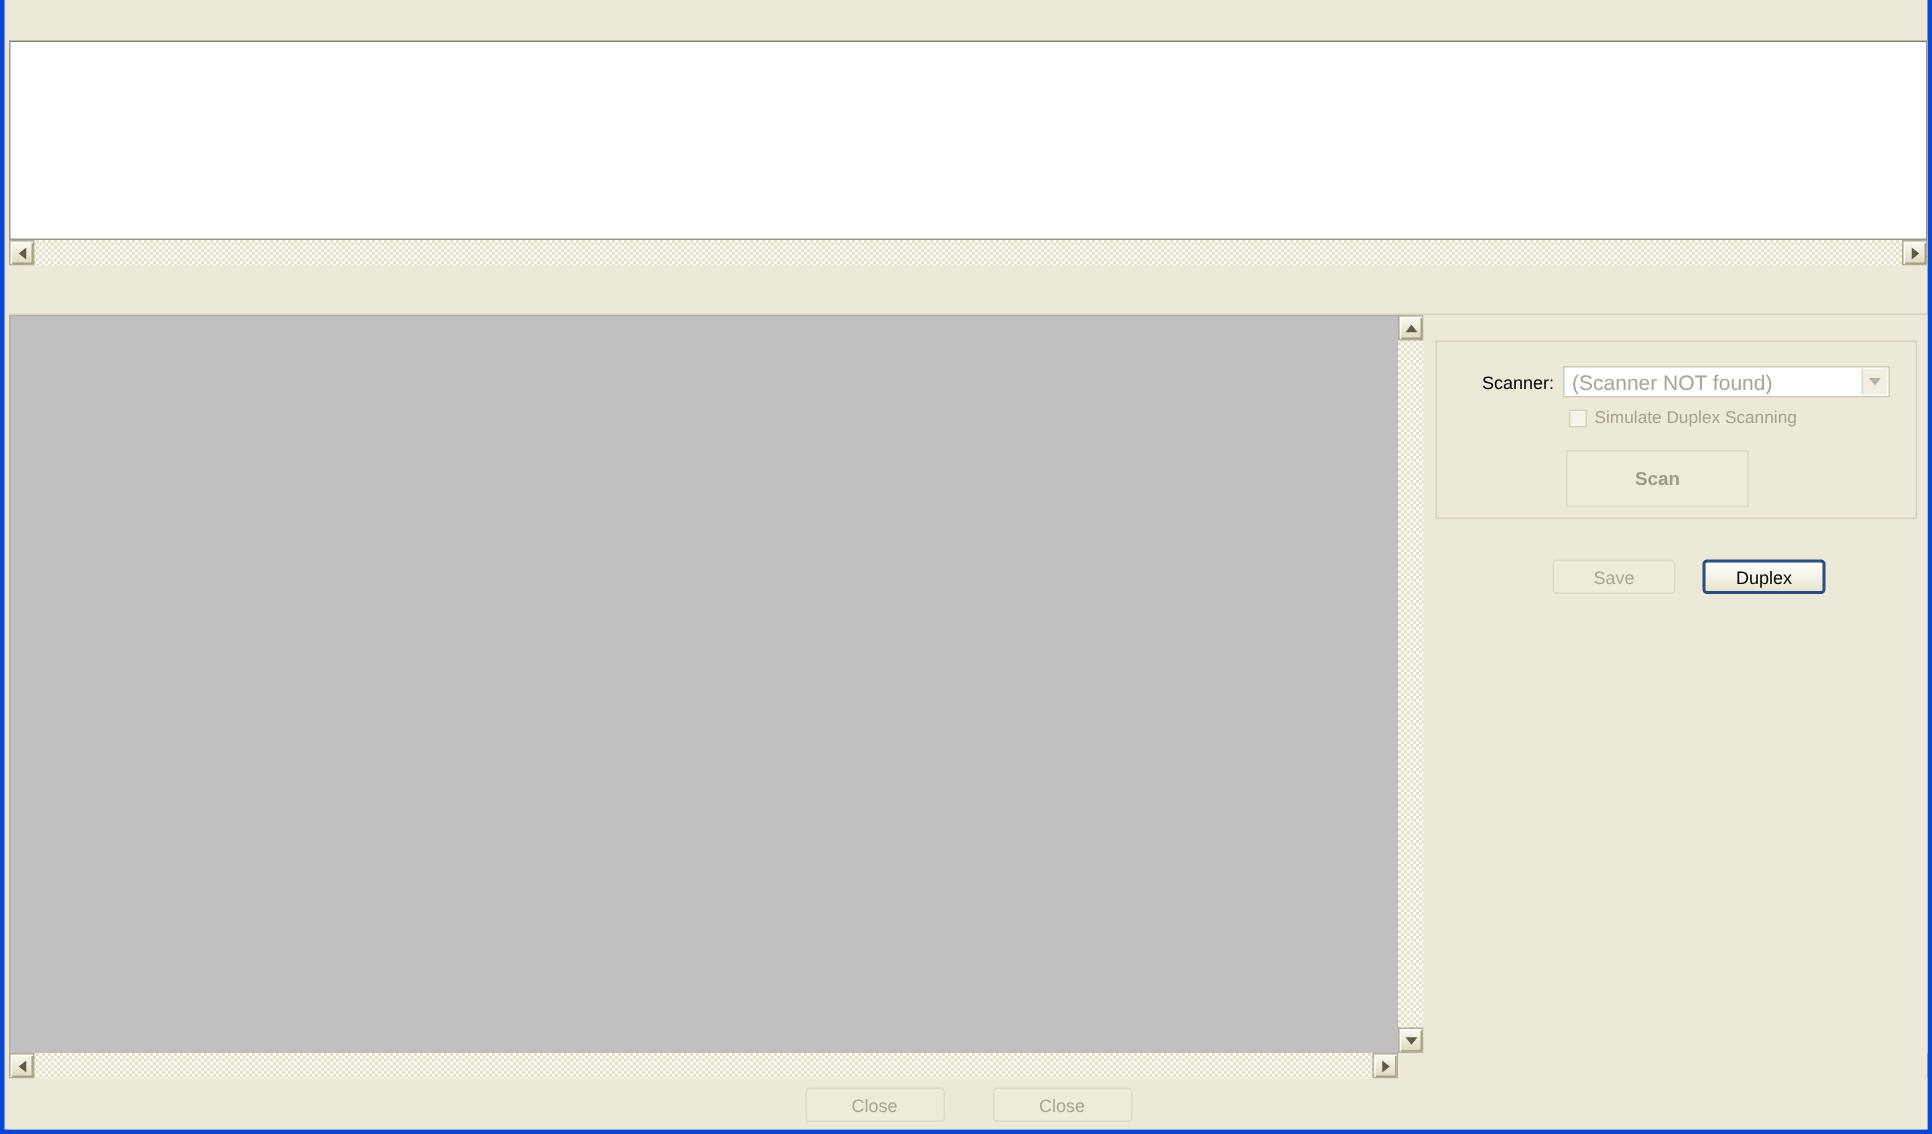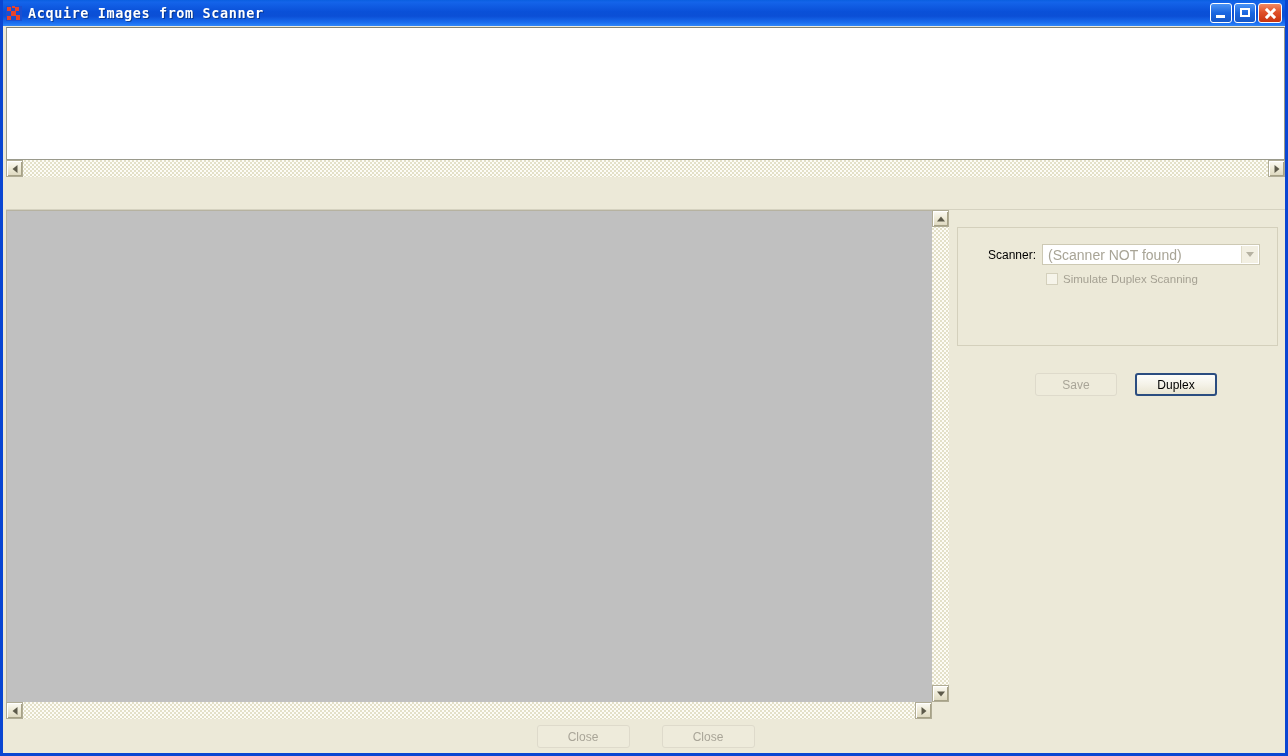--- a/index.html
+++ b/index.html
@@ -328,44 +328,20 @@
     justify-content: center;
     font-size: 12px;
     color: #a9a598;
   }
 </style>
 </head>
 <body>
 
 <div id="app">
 
-  <div class="titlebar">
-    <div class="tb-icon">
-      <i style="left:1px;top:1px;width:4px;height:4px;"></i>
-      <i style="left:9px;top:1px;width:4px;height:4px;"></i>
-      <i style="left:5px;top:5px;width:5px;height:5px;"></i>
-      <i style="left:1px;top:10px;width:4px;height:4px;"></i>
-      <i style="left:10px;top:9px;width:4px;height:5px;"></i>
-      <i style="left:6px;top:0px;width:3px;height:2px;"></i>
-    </div>
-    <div class="tb-title">Acquire Images from Scanner</div>
-    <div class="tb-spacer"></div>
-    <div class="tb-buttons">
-      <div class="tb-btn tb-min">
-        <span class="g"></span>
-      </div>
-      <div class="tb-btn tb-max">
-        <span class="g"></span>
-      </div>
-      <div class="tb-btn close tb-close">
-        <span class="g g1"></span>
-        <span class="g g2"></span>
-      </div>
-    </div>
-  </div>
 
   <div class="thumbstrip"></div>
 
   <div class="hsb-top sb-track">
     <div class="sb-btn b-left">
       <span class="sb-arrow arr-left"></span>
     </div>
     <div class="sb-btn b-right">
       <span class="sb-arrow arr-right"></span>
     </div>
@@ -405,20 +381,21 @@
             <span class="chev"></span>
           </span>
         </div>
       </div>
 
       <div class="chk-row">
         <span class="chkbox"></span>
         <span class="chk-label">Simulate Duplex Scanning</span>
       </div>
 
+      <div class="scan-btn">Scan</div>
     </div>
 
     <div class="action-row">
       <div class="xpbtn disabled">Save</div>
       <div class="xpbtn default">Duplex</div>
     </div>
   </div>
 
   <div class="bottombar">
     <div class="bottom-actions">

